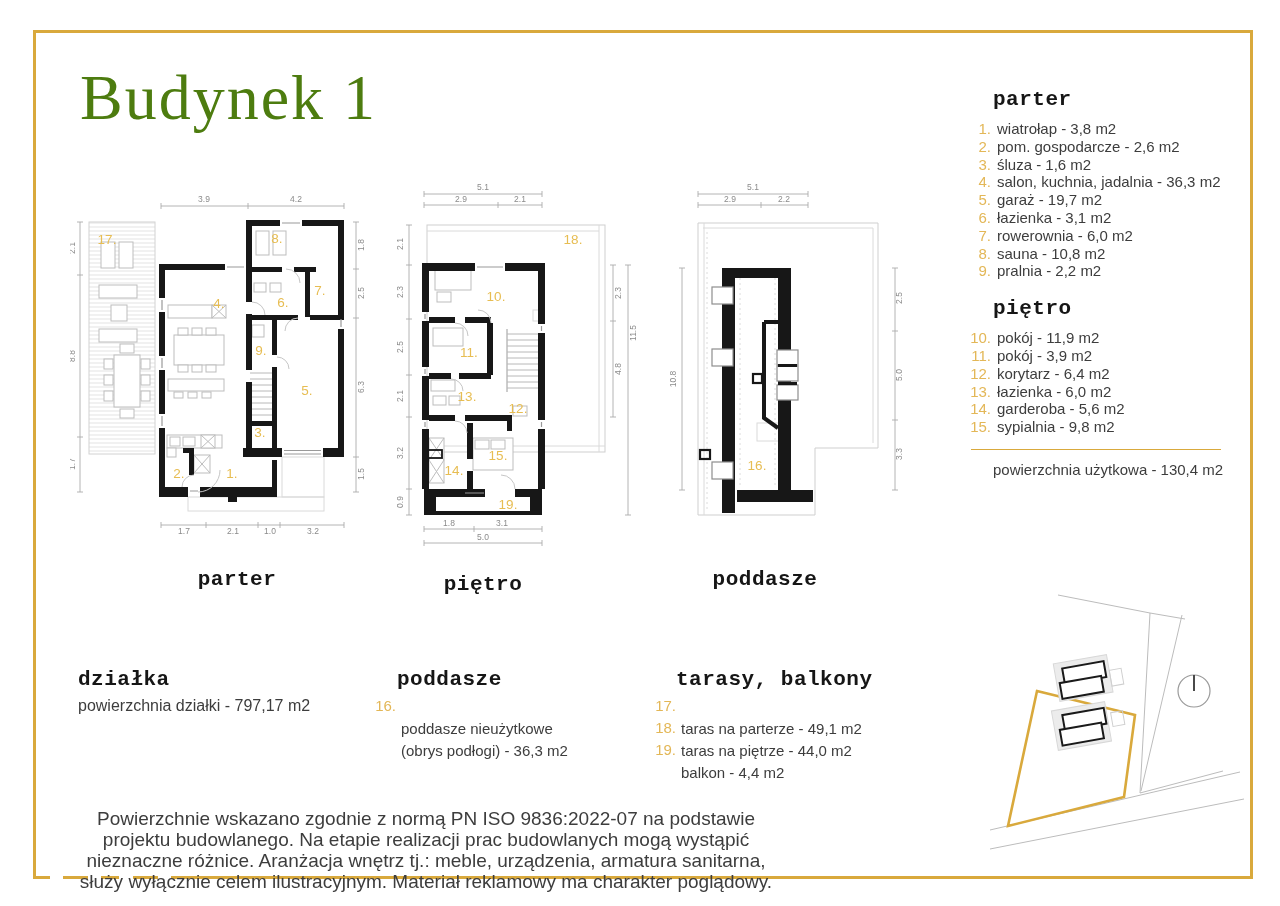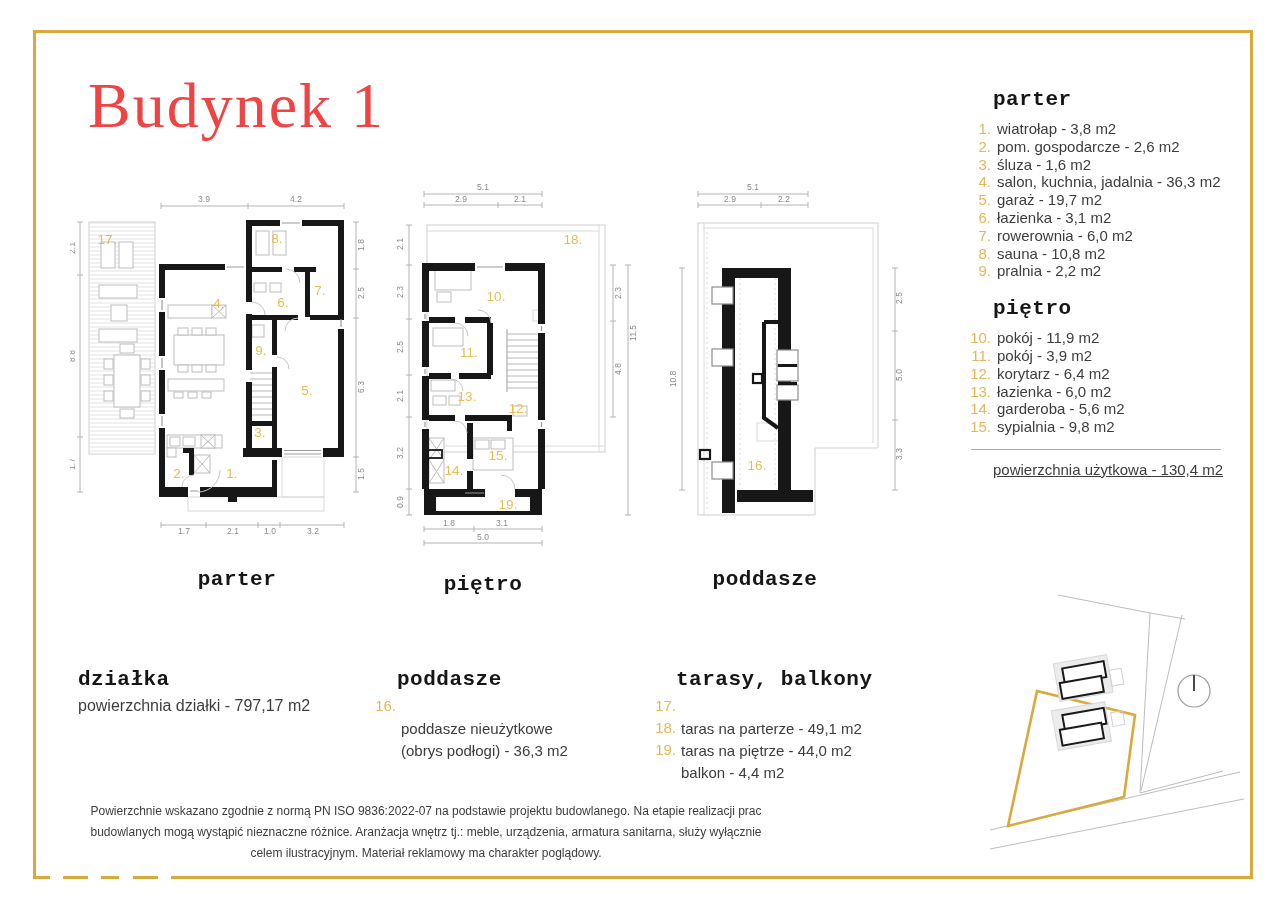--- a/index.html
+++ b/index.html
@@ -1,43 +1,43 @@
 <!DOCTYPE html>
 <html><head>
 <meta charset="utf-8">
 <style>
   html,body{margin:0;padding:0;background:#ffffff;}
   #page{position:relative;width:1280px;height:906px;background:#fff;overflow:hidden;
         font-family:"Liberation Sans",sans-serif;color:#3d3d3d;}
   .frame{position:absolute;left:33px;top:30px;width:1214px;height:843px;
          border:3px solid #d9a93c;}
   .frame-nick{position:absolute;background:#fff;height:11px;top:869px;}
-  #title{position:absolute;left:80px;top:66px;margin:8px;font-family:"Liberation Serif",serif;
-         font-weight:400;font-size:64px;line-height:1;color:#ef4444;letter-spacing:2px;}
+  #title{position:absolute;left:80px;top:66px;margin:0;font-family:"Liberation Serif",serif;
+         font-weight:400;font-size:64px;line-height:1;color:#4d7c0f;letter-spacing:2px;}
   .serif-head{font-family:Liberation Mono, monospace;font-weight:700;font-size:21px;
               color:#161616;letter-spacing:.5px;margin:0;}
   
   #legend{position:absolute;left:966px;top:88px;width:280px;}
   #legend h2{margin:0 0 9px 27px;}
   .lrow{display:flex;font-size:15px;line-height:17.8px;}
   .lrow .num{width:25px;text-align:right;color:#e3b757;flex:0 0 25px;}
   .lrow .lbl{margin-left:6px;color:#3d3d3d;text-align:center;}
   #legend .h2b{margin:17px 0 9px 27px;}
   .gold-div{border:none;border-top:1px solid #d9a93c;margin:13px 0 11px 5px;width:250px;}
-  .total{margin-left:27px;font-size:15px;text-decoration:underline;}
+  .total{margin-left:27px;font-size:15px;}
   
   .plan{position:absolute;}
   .caption{position:absolute;width:200px;text-align:center;}
   
   .sect-head{position:absolute;}
   .brow{display:flex;font-size:15px;line-height:22px;position:absolute;}
   .brow .num{width:26px;text-align:right;color:#e3b757;flex:0 0 26px;}
   .brow .lbl{margin-left:5px;margin-top:23px;}
   #disclaimer{position:absolute;left:73px;top:789px;width:706px;text-align:center;
-              font-size:12px;line-height:21px;color:#3d3d3d;}
+              font-size:19px;line-height:21px;color:#3d3d3d;}
   
   svg{display:block;}
   .wall{fill:#171717;}
   .thin{stroke:#9a9a9a;stroke-width:1.2;fill:none;}
   .arc{stroke:#c6c6c6;stroke-width:1;fill:none;}
   .furn{stroke:#bdbdbd;stroke-width:1;fill:#ffffff;}
   .ghost{stroke:#dadada;stroke-width:1;fill:none;}
   .dimline{stroke:#ababab;stroke-width:.9;fill:none;}
   .dimtxt{font-family:"Liberation Sans",sans-serif;font-size:8.5px;fill:#8b8b8b;}
   .roomtxt{font-family:"Liberation Sans",sans-serif;font-size:13.5px;fill:#e7bd52;}

